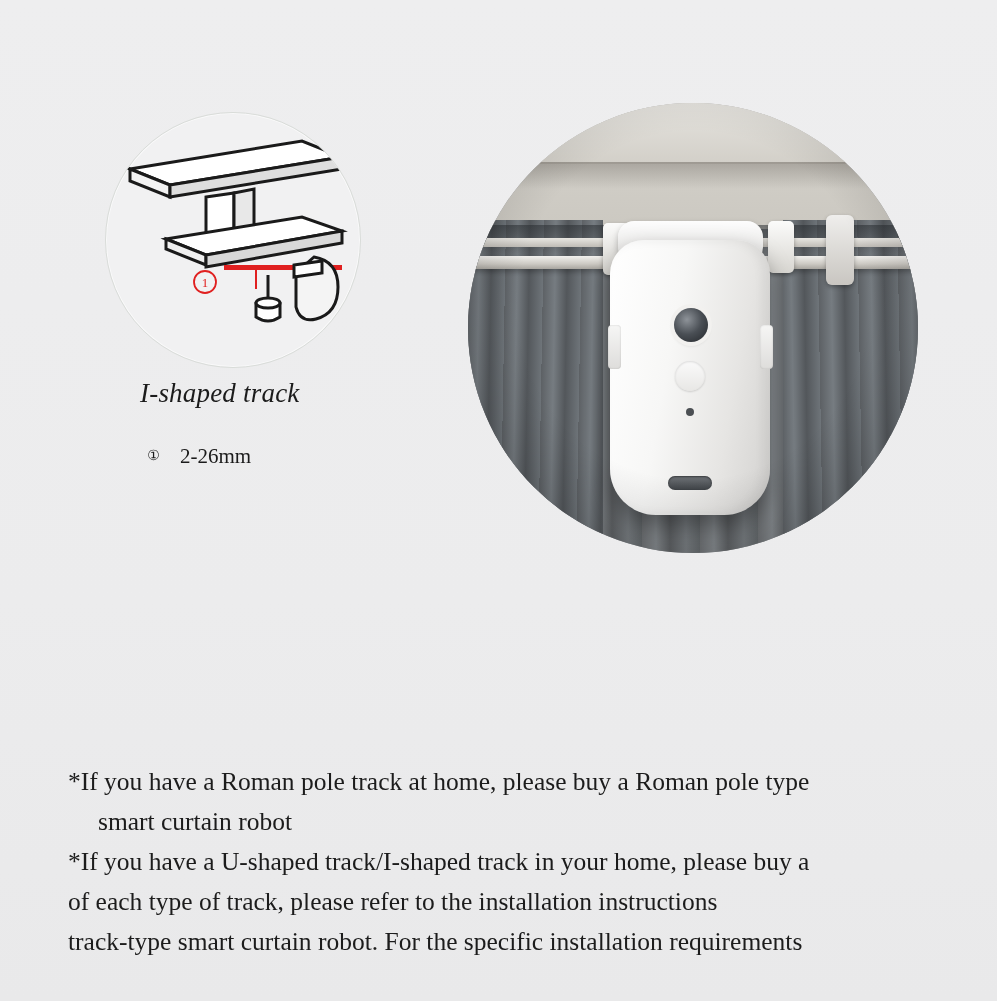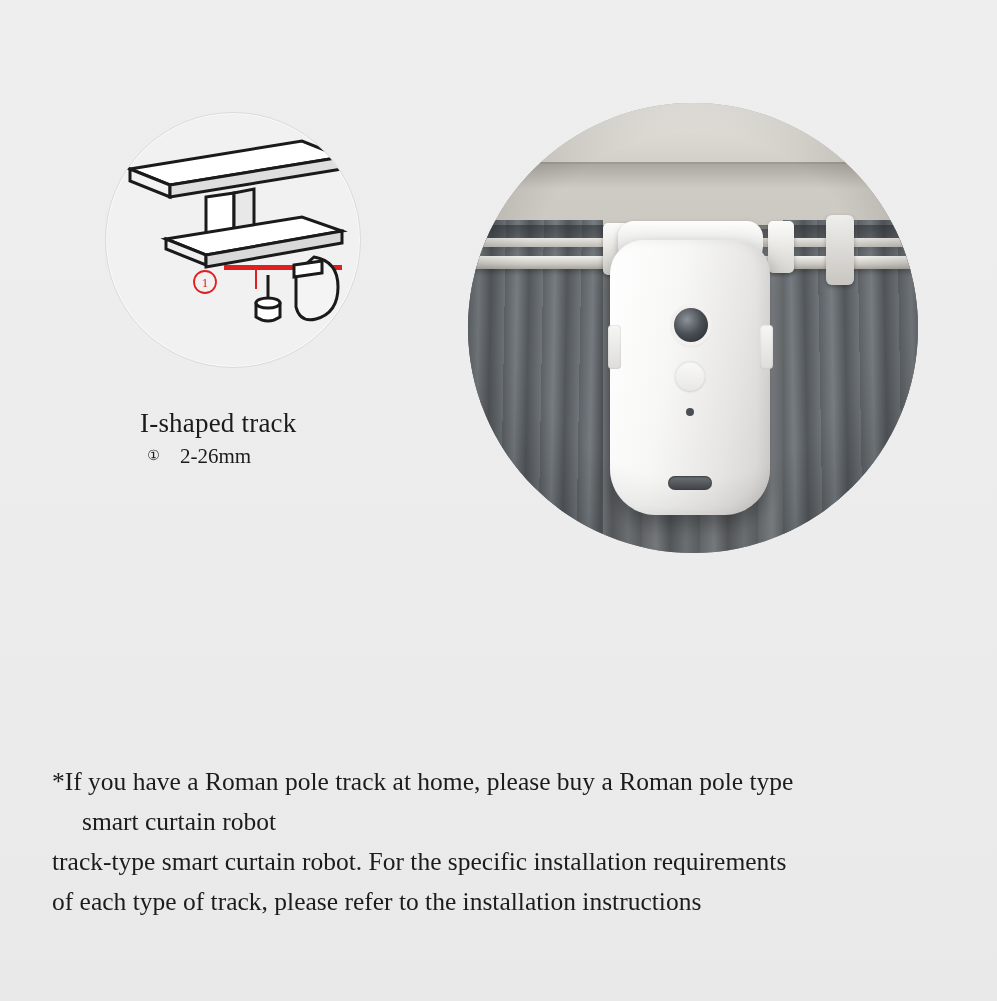--- a/index.html
+++ b/index.html
@@ -40,25 +40,26 @@
   }
   .diagram-svg {
     position: absolute;
     left: 0;
     top: 0;
   }
 
   .track-label {
     position: absolute;
     left: 140px;
-    top: 408px;
+    top: 378px;
     font-size: 27px;
     color: #1b1b1b;
     letter-spacing: 0.2px;
     white-space: nowrap;
+    font-style: italic;
   }
   .dim-row {
     position: absolute;
     left: 143px;
     top: 444px;
     display: flex;
     align-items: center;
     gap: 16px;
     font-size: 21px;
     color: #1b1b1b;
@@ -221,21 +222,21 @@
     border-radius: 4px;
     background: linear-gradient(180deg,#f6f6f5,#dedddb);
     box-shadow: inset 0 0 2px rgba(0,0,0,0.18);
   }
   .ph-side.left { left: 140px; top: 222px; }
   .ph-side.right { left: 292px; top: 222px; }
 
   
   .notes {
     position: absolute;
-    left: 52px;
+    left: 68px;
     top: 762px;
     width: 862px;
     font-size: 25.5px;
     line-height: 40px;
     color: #1c1c1c;
   }
   .notes p { margin: 0; }
   .notes .indent { text-indent: 8px; margin-left: 22px; }
 </style>
 </head>
@@ -316,17 +317,18 @@
       <div class="ph-led"></div>
       <div class="ph-port"></div>
 
       <div class="ph-vignette"></div>
     </div>
   </div>
 
   <div class="notes">
     <p>*If you have a Roman pole track at home, please buy a Roman pole type</p>
     <p class="indent">smart curtain robot</p>
+    <p>*If you have a U-shaped track/I-shaped track in your home, please buy a</p>
+    <p>of each type of track, please refer to the installation instructions</p>
     <p>track-type smart curtain robot. For the specific installation requirements</p>
-    <p>of each type of track, please refer to the installation instructions</p>
   </div>
 
 </div>
 
 </body></html>

